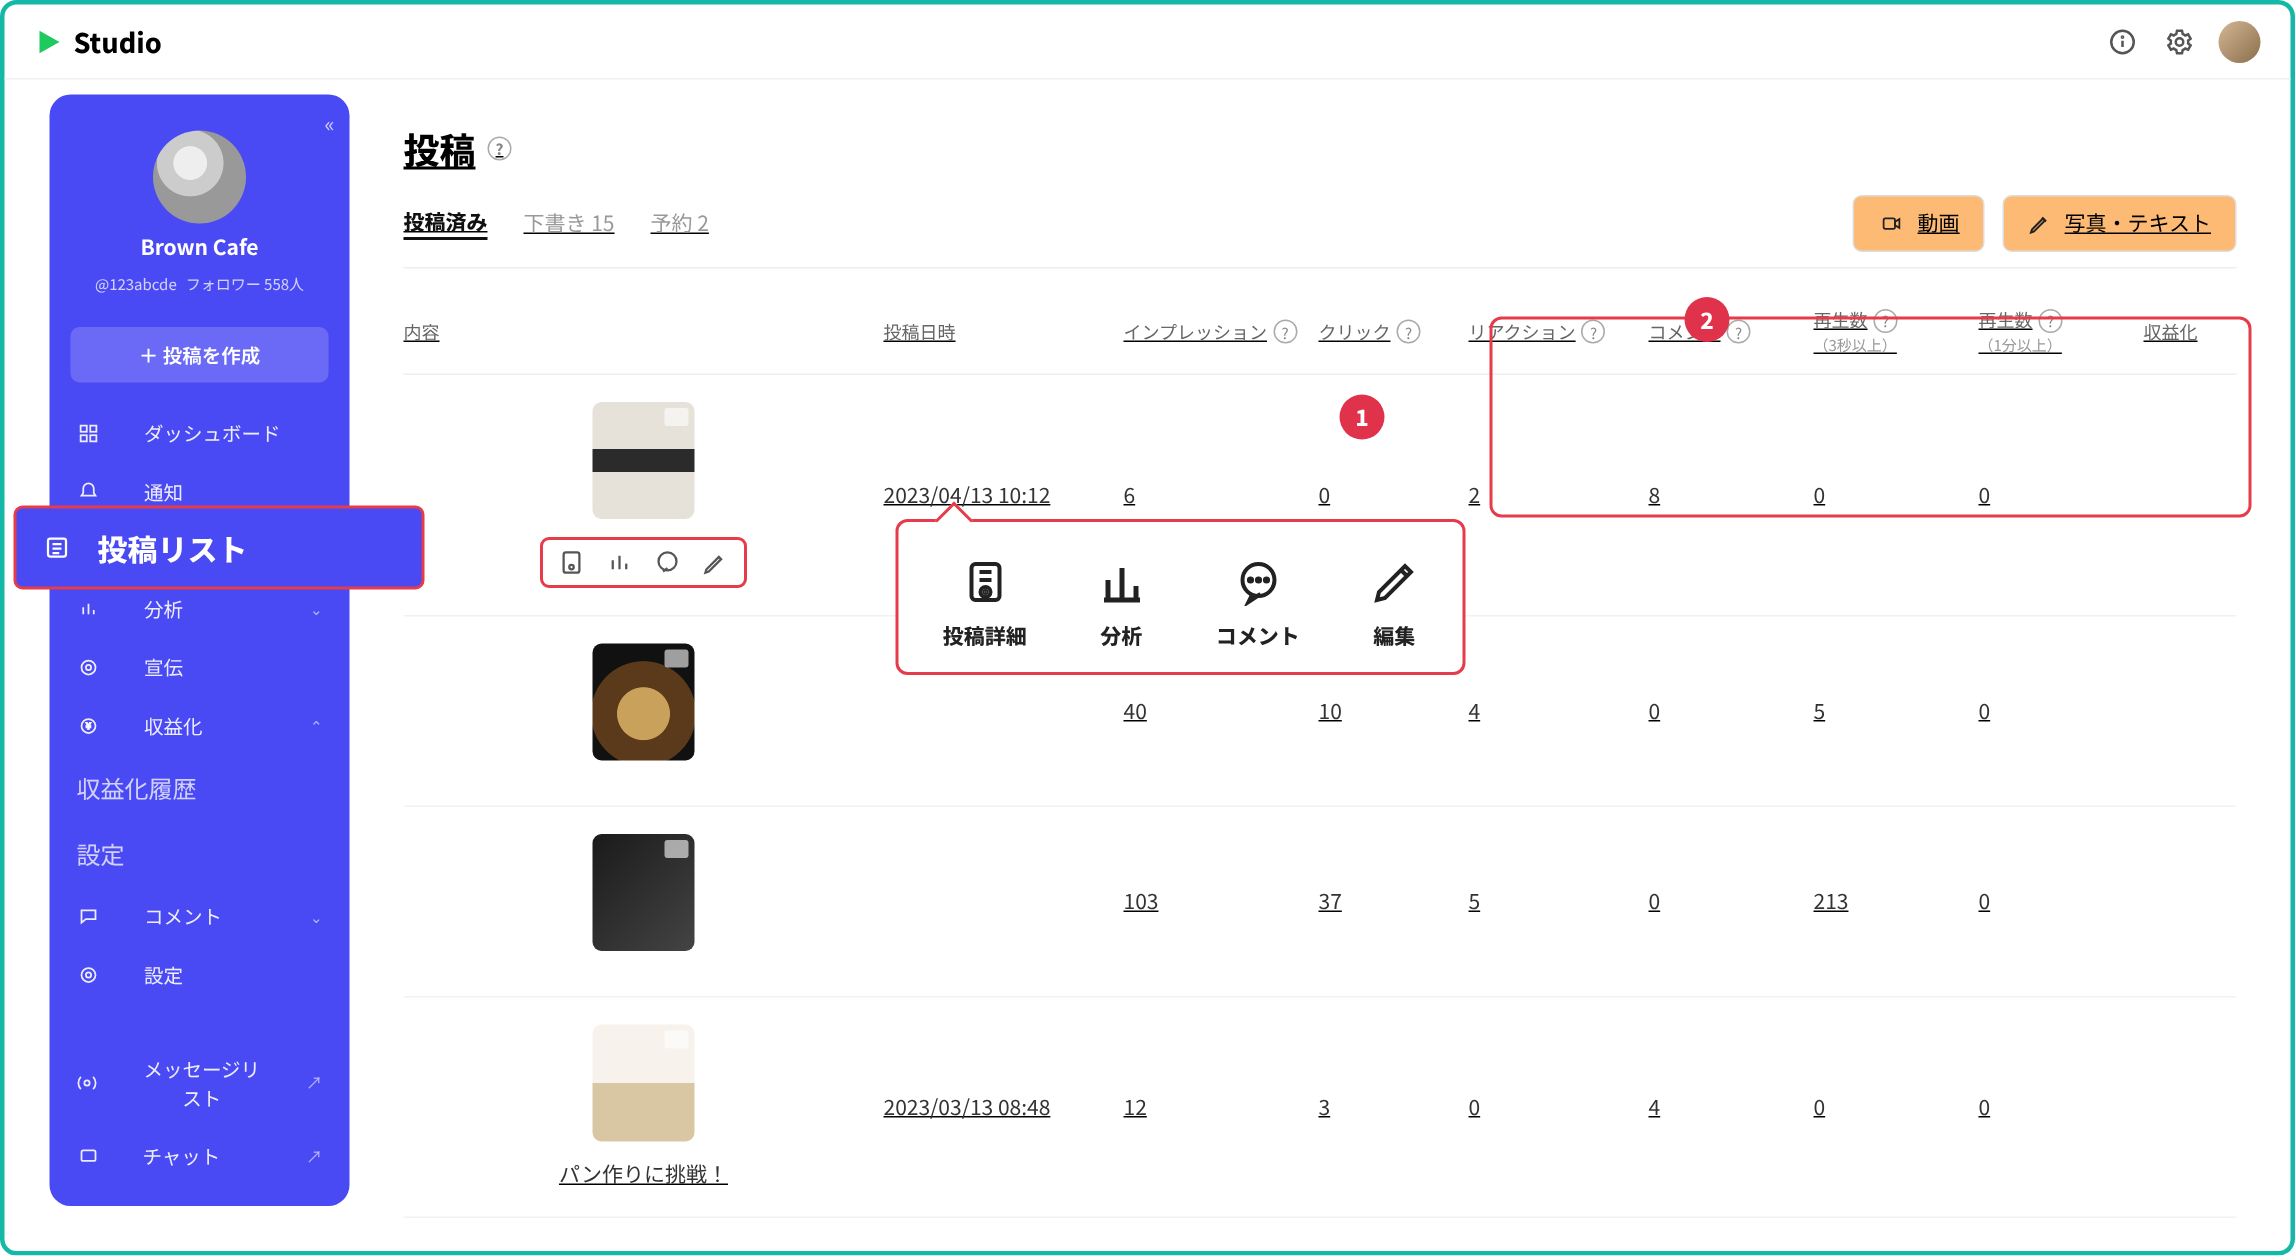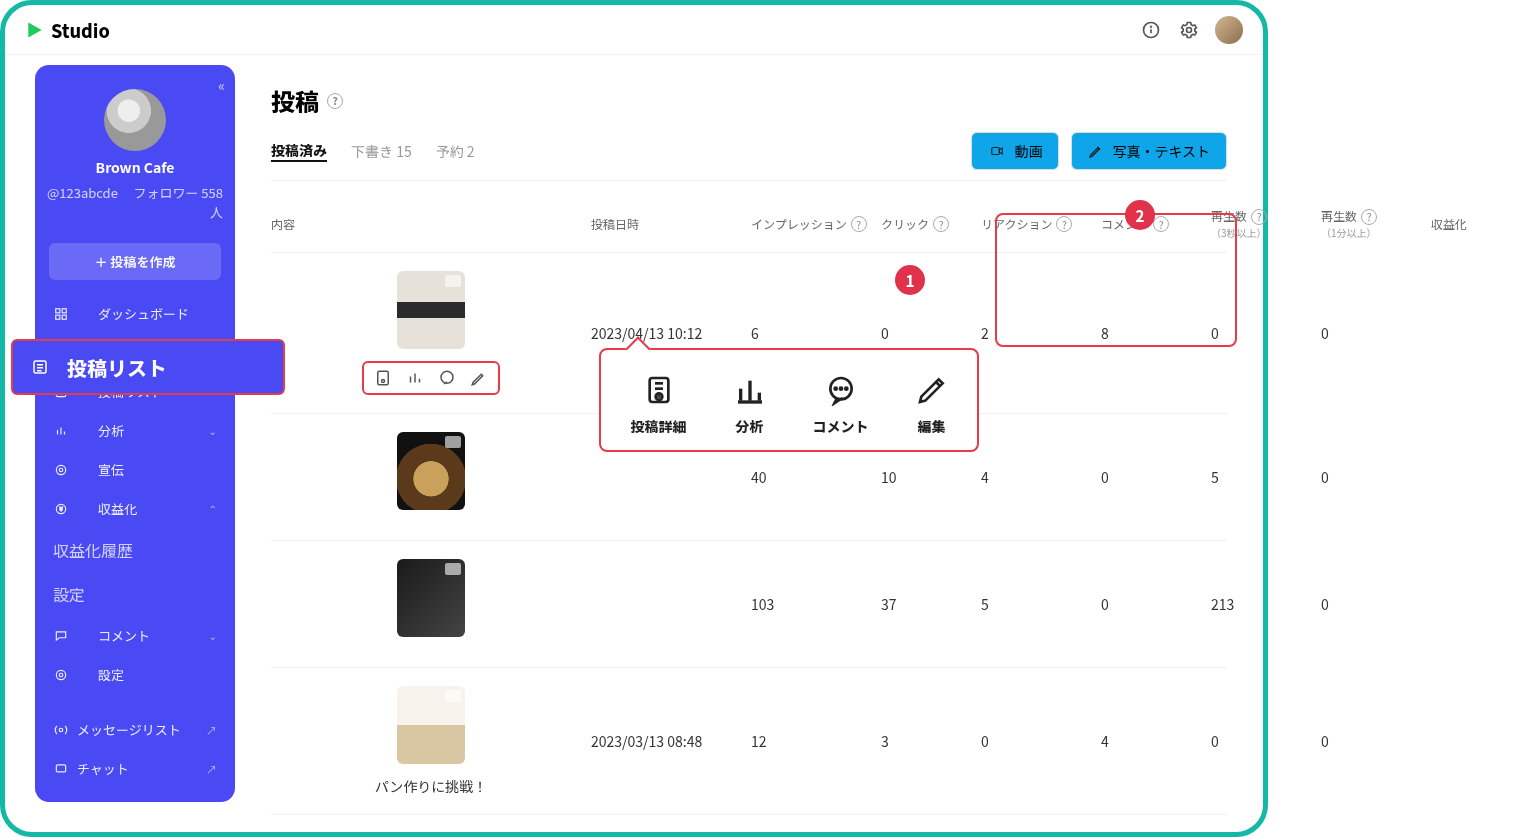--- a/index.html
+++ b/index.html
@@ -1,57 +1,57 @@
 <!DOCTYPE html>
 <html><head>
 <meta charset="utf-8">
 <style>
 * { margin: 0; padding: 0; box-sizing: border-box; font-family: -apple-system, BlinkMacSystemFont, "Segoe UI", "Hiragino Sans", "Noto Sans JP", sans-serif; }
 body { background: #fff; width: 1530px; height: 837px; overflow: hidden; }
-.app-frame { width: 1268px; height: 837px; background: #fff; border-radius: 32px; border: 5px solid #14b8a6; position: relative; }
+.app-frame { width: 1530px; height: 837px; background: #fff; border-radius: 11px; border: 3px solid #14b8a6; position: relative; }
 
 
 .topbar { height: 50px; display: flex; align-items: center; padding: 0 20px; border-bottom: 1px solid #f0f0f0; }
 .logo { display: flex; align-items: center; gap: 6px; font-weight: 800; font-size: 18px; }
 .logo-mark { width: 20px; height: 20px; }
 .topbar-right { margin-left: auto; display: flex; align-items: center; gap: 14px; }
 .icon-btn { width: 24px; height: 24px; display: flex; align-items: center; justify-content: center; cursor: pointer; color: #555; }
 .avatar { width: 28px; height: 28px; border-radius: 50%; background: linear-gradient(135deg,#d4b896,#8a6d4a); }
 
 
 .sidebar { position: absolute; left: 30px; top: 60px; bottom: 30px; width: 200px; background: #4a4af4; border-radius: 14px; color: #fff; display: flex; flex-direction: column; padding: 14px 0; }
 .sidebar-collapse { position: absolute; right: 10px; top: 10px; color: rgba(255,255,255,.7); font-size: 14px; cursor: pointer; }
 .profile { display: flex; flex-direction: column; align-items: center; gap: 6px; padding: 10px 12px 14px; }
 .profile-img { width: 62px; height: 62px; border-radius: 50%; background: radial-gradient(circle at 40% 35%, #eee 0 20%, #ccc 21% 40%, #999 41% 100%); }
 .profile-name { font-size: 14px; font-weight: 700; }
-.profile-sub { font-size: 13px; color: rgba(255,255,255,.75); display: flex; gap: 6px; text-align: right; }
+.profile-sub { font-size: 10px; color: rgba(255,255,255,.75); display: flex; gap: 6px; }
 .create-btn { margin: 8px 14px 14px; background: rgba(255,255,255,.18); border-radius: 6px; text-align: center; padding: 9px 0; font-size: 13px; font-weight: 600; cursor: pointer; }
 .nav { list-style: none; flex: 1; }
 .nav li { display: flex; align-items: center; gap: 29px; padding: 10px 18px; font-size: 13px; color: rgba(255,255,255,.9); cursor: pointer; position: relative; }
 .nav li .chev { margin-left: auto; font-size: 10px; color: rgba(255,255,255,.6); }
 .nav li.sub { font-size: 16px; color: rgba(255,255,255,.75); }
 .nav-icon { width: 16px; height: 16px; display: inline-flex; align-items: center; justify-content: center; }
 .nav li.active-highlight { background: transparent; }
 .sidebar-bottom { margin-top: auto; }
-.sidebar-bottom li { display:flex; align-items:center; gap:8px; padding:10px 18px; font-size:13px; color:rgba(255,255,255,.9); cursor:pointer;text-align:center;}
+.sidebar-bottom li { display:flex; align-items:center; gap:28px; padding:10px 18px; font-size:13px; color:rgba(255,255,255,.9); cursor:pointer;text-align:center;}
 .sidebar-bottom li .ext { margin-left:auto; font-size:11px; color:rgba(255,255,255,.6);}
 
 
 .active-callout { position: absolute; left: 6px; top: 334px; width: 274px; height: 56px; border: 2px solid #e63b4a; border-radius: 6px; background: #4a4af4; color: #fff; display: flex; align-items: center; gap: 18px; padding-left: 18px; font-weight: 800; font-size: 20px; z-index: 30; }
 .active-callout .ic { width: 18px; height: 18px; }
 
 
-.main { position: absolute; left: 250px; right: 20px; top: 60px; bottom: 20px; padding: 10px 16px; }
+.main { position: absolute; left: 250px; right: 20px; top: 60px; bottom: 20px; padding: 10px 16px; text-decoration: underline; }
 .page-title { display: flex; align-items: center; gap: 8px; font-size: 24px; font-weight: 800; padding: 8px 0 14px; }
 .help-q { width: 16px; height: 16px; border: 1px solid #aaa; border-radius: 50%; display: inline-flex; align-items: center; justify-content: center; font-size: 10px; color: #888; }
 .tabs-row { display: flex; align-items: center; gap: 24px; border-bottom: 1px solid #eee; padding-bottom: 10px; }
 .tab { font-size: 14px; color: #999; cursor: pointer; padding-bottom: 0; }
 .tab.active { color: #111; font-weight: 800; border-bottom: 2px solid #111; }
 .actions { margin-left: auto; display: flex; gap: 12px; }
-.btn-outline { border: 1px solid #ddd; border-radius: 6px; padding: 8px 16px; font-size: 14px; display: flex; align-items: center; gap: 8px; cursor: pointer; background: #0ea5e9; }
+.btn-outline { border: 1px solid #ddd; border-radius: 6px; padding: 8px 16px; font-size: 14px; display: flex; align-items: center; gap: 8px; cursor: pointer; background: #fdba74; }
 
 
 .table { margin-top: 14px; }
 .thead, .trow { display: grid; grid-template-columns: 320px 160px 130px 100px 120px 110px 110px 110px 80px; align-items: center; }
 .thead { padding: 12px 0; border-bottom: 1px solid #eee; font-size: 12px; color: #666; }
 .thead .q { display: inline-flex; margin-left: 4px; }
 .thead .sub { display: block; font-size: 10px; color: #999; }
 .trow { padding: 18px 0; border-bottom: 1px solid #f2f2f2; font-size: 14px; color: #333; }
 .content-cell { display: flex; align-items: center; gap: 12px; flex-direction: column; }
 .thumb { width: 68px; height: 78px; border-radius: 6px; background: #333; position: relative; overflow: hidden; }

